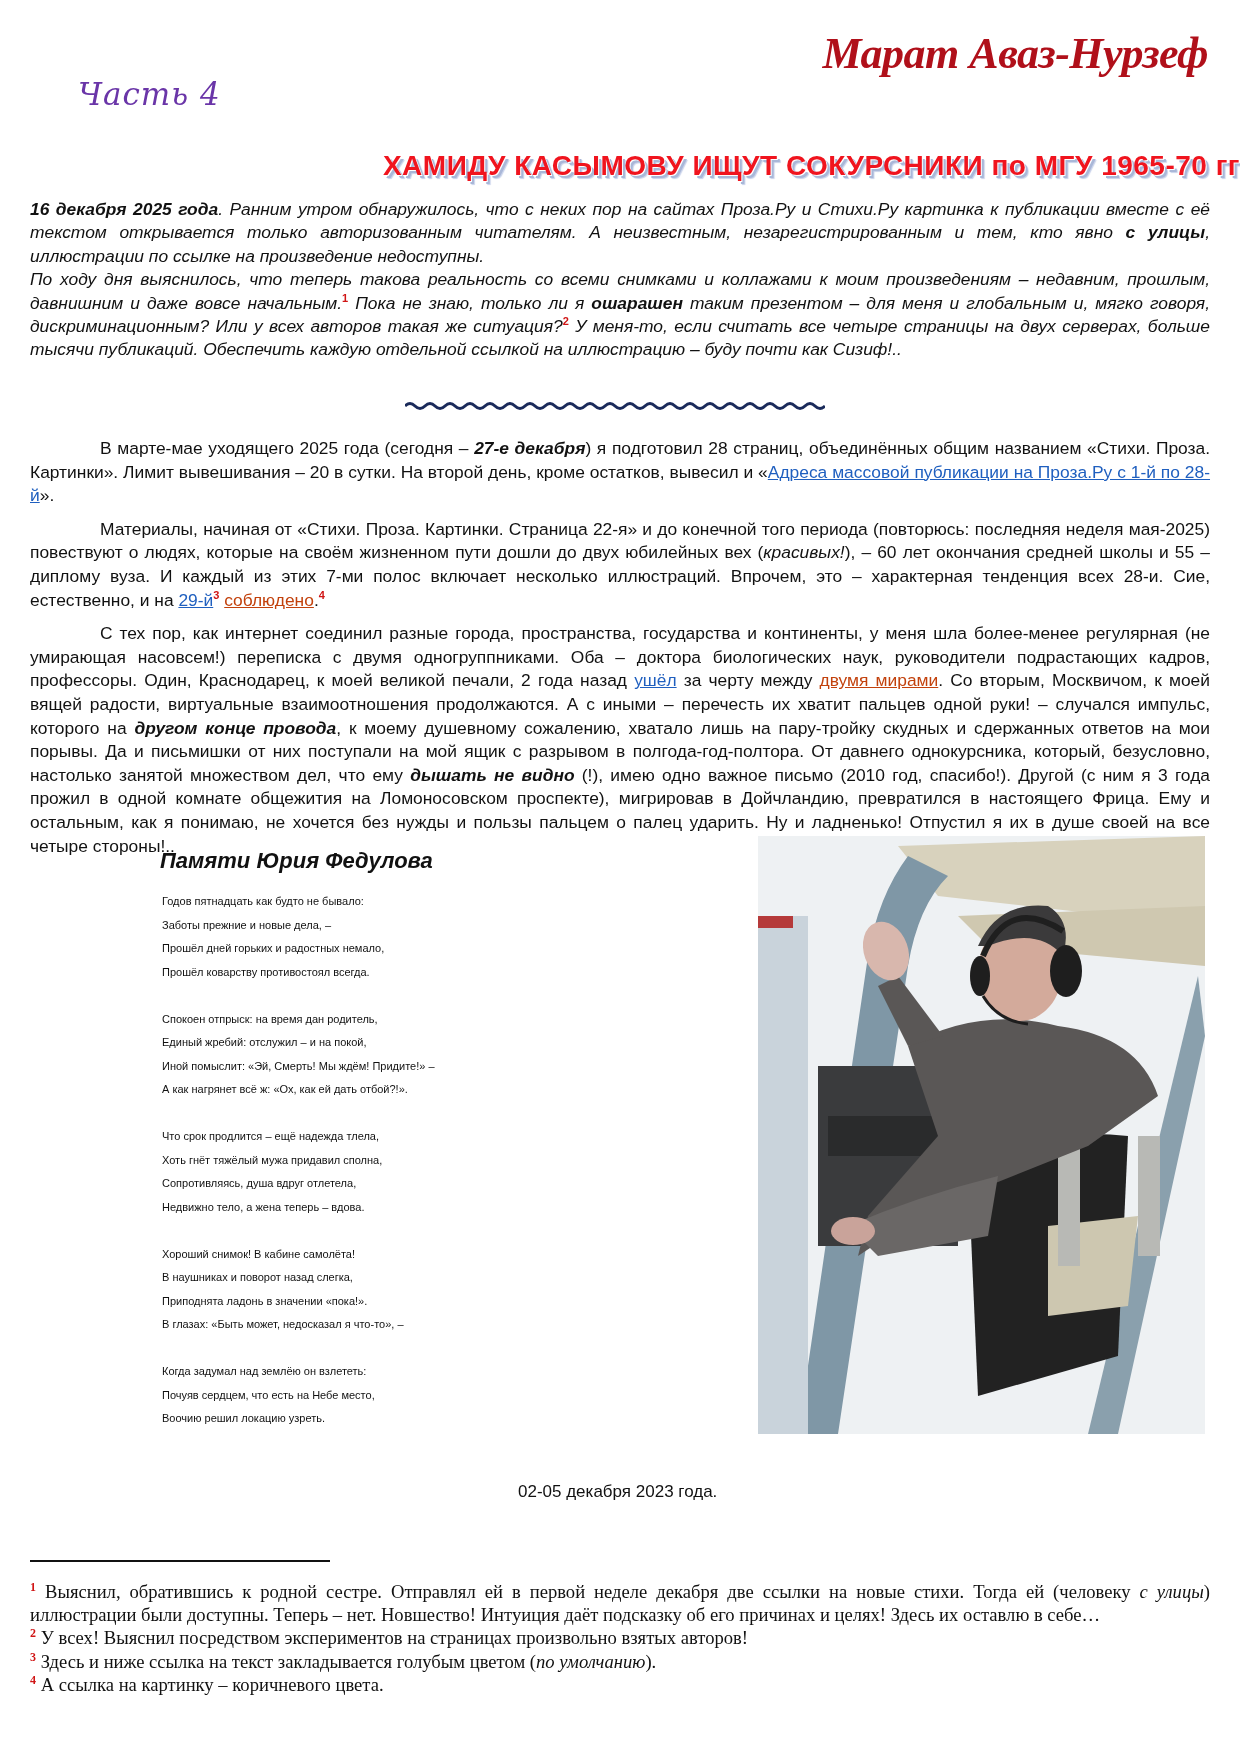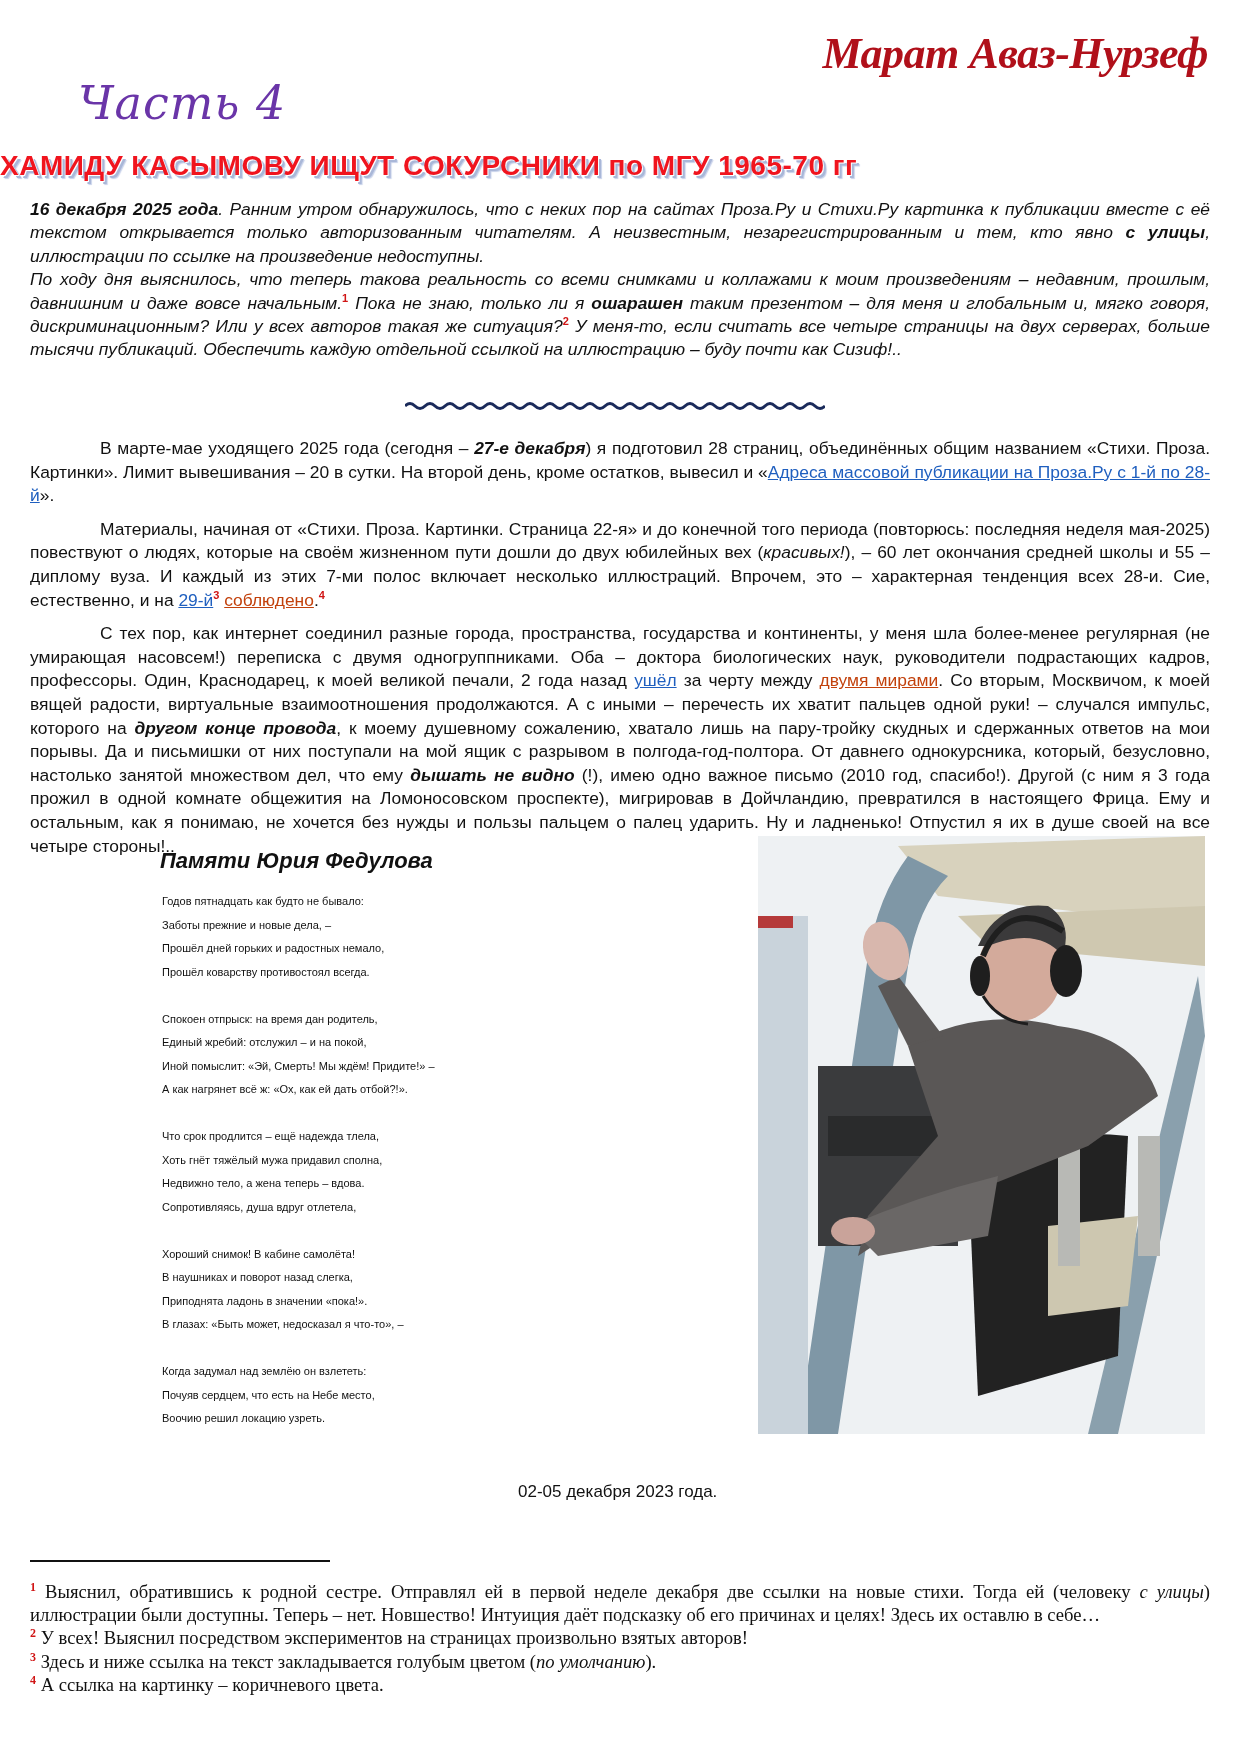--- a/index.html
+++ b/index.html
@@ -1,22 +1,22 @@
 <!DOCTYPE html>
 <html><head>
 <meta charset="utf-8">
 <style>
   html, body { margin: 0; padding: 0; background: #ffffff; }
   body { width: 1240px; height: 1753px; position: relative; overflow: hidden;
          font-family: "Liberation Sans", sans-serif; color: #111; }
   .author { position: absolute; top: 28px; right: 32px; font-family: "Liberation Serif", serif;
             font-style: italic; font-weight: bold; font-size: 44px; color: #b0101a; letter-spacing: -0.5px; }
   .part { position: absolute; top: 76px; left: 78px; font-family: "DejaVu Serif", serif;
-          font-style: italic; font-size: 46px; color: #6a35a8; letter-spacing: 1px; }
-  .headline { position: absolute; top: 150px; left: 0; width: 1240px; text-align: left;
+          font-style: italic; font-size: 31px; color: #6a35a8; letter-spacing: 1px; }
+  .headline { position: absolute; top: 150px; left: 0; width: 1240px; text-align: right;
               font-family: "Liberation Sans", sans-serif; font-weight: bold; font-size: 28px;
               color: #f0141e; letter-spacing: 0.5px;
               text-shadow: 1px 1px 0 #ffffff, 3px 3px 0 #a9b7d8, 4px 4px 1px #c8d2ea; }
   .intro { position: absolute; top: 198px; left: 30px; width: 1180px; font-size: 17.4px;
            line-height: 23.4px; font-style: italic; text-align: justify; }
   .intro p { margin: 0; }
   .sup { color: #d01515; font-weight: bold; font-size: 11px; vertical-align: super; line-height: 0; font-style: normal; }
   .wave { position: absolute; top: 400px; left: 405px; width: 420px; height: 12px; }
   .body-text { position: absolute; top: 437px; left: 30px; width: 1180px; font-size: 17.4px;
                line-height: 23.6px; text-align: justify; }
@@ -69,22 +69,22 @@
   </div>
   <div class="stanza">
     <div>Спокоен отпрыск: на время дан родитель,</div>
     <div>Единый жребий: отслужил – и на покой,</div>
     <div>Иной помыслит: «Эй, Смерть! Мы ждём! Придите!» –</div>
     <div>А как нагрянет всё ж: «Ох, как ей дать отбой?!».</div>
   </div>
   <div class="stanza">
     <div>Что срок продлится – ещё надежда тлела,</div>
     <div>Хоть гнёт тяжёлый мужа придавил сполна,</div>
+    <div>Сопротивляясь, душа вдруг отлетела,</div>
     <div>Недвижно тело, а жена теперь – вдова.</div>
-    <div>Сопротивляясь, душа вдруг отлетела,</div>
   </div>
   <div class="stanza">
     <div>Хороший снимок! В кабине самолёта!</div>
     <div>В наушниках и поворот назад слегка,</div>
     <div>Приподнята ладонь в значении «пока!».</div>
     <div>В глазах: «Быть может, недосказал я что-то», –</div>
   </div>
   <div class="stanza">
     <div>Когда задумал над землёю он взлететь:</div>
     <div>Почуяв сердцем, что есть на Небе место,</div>

